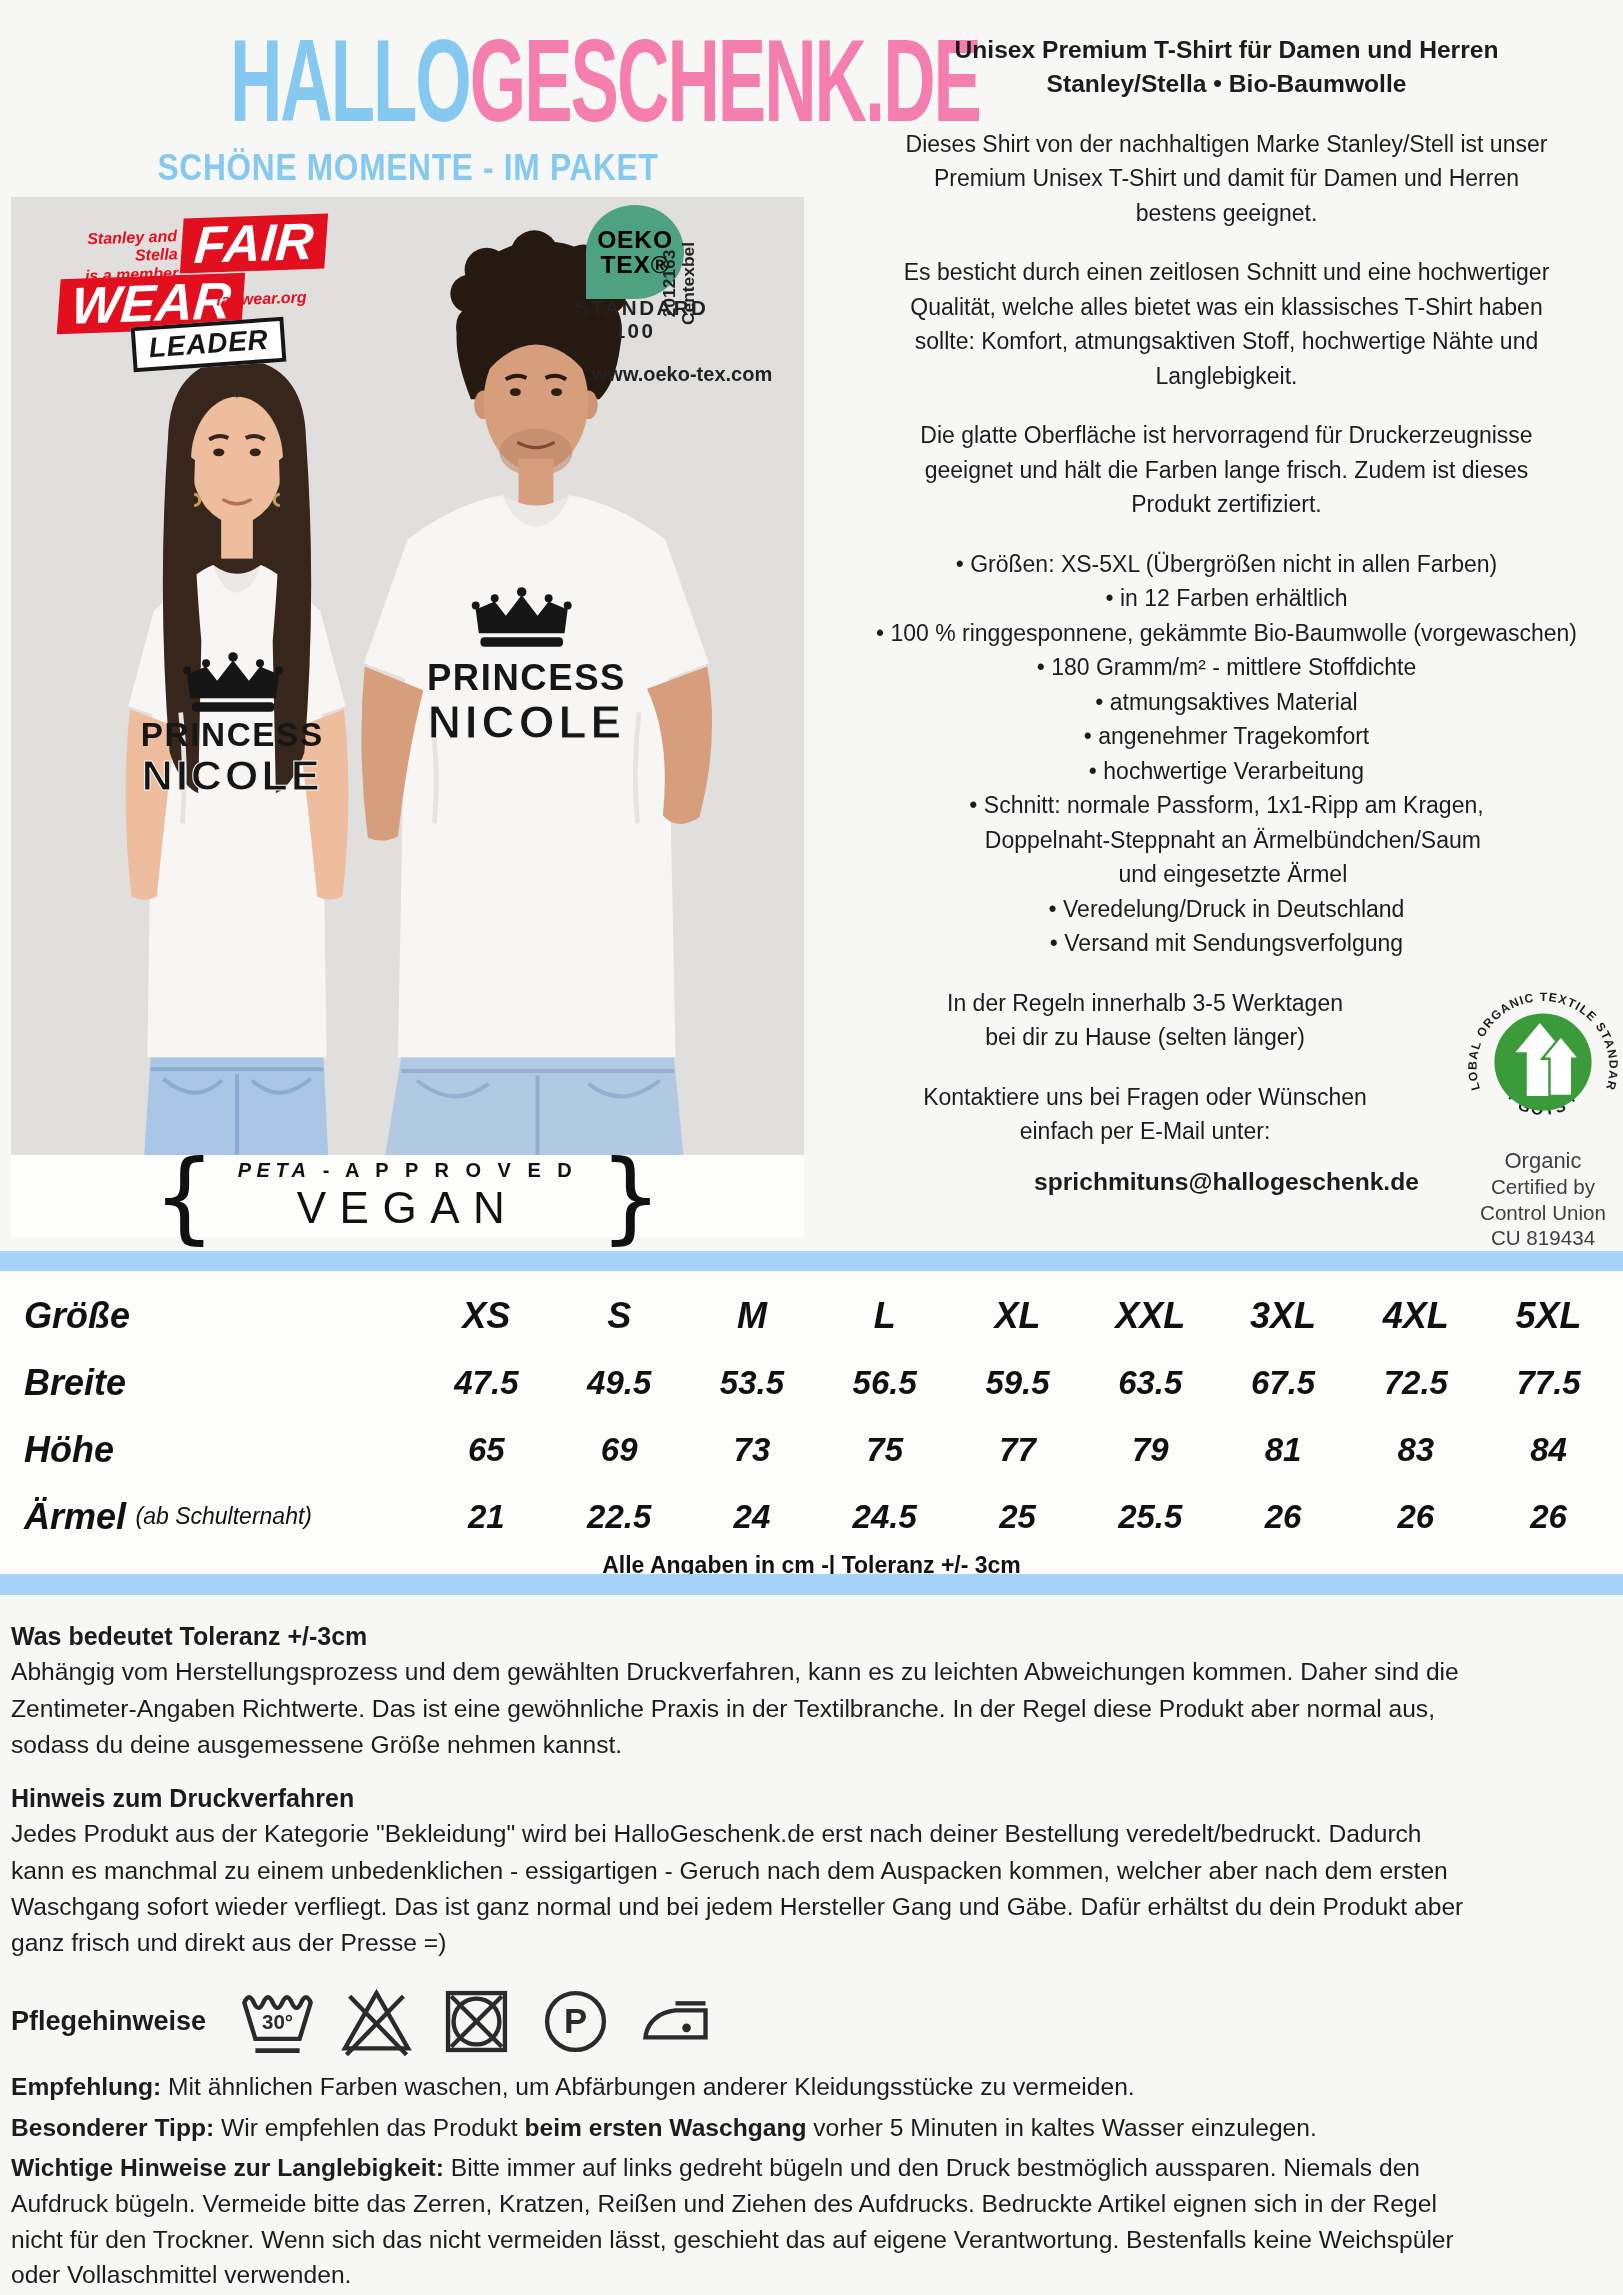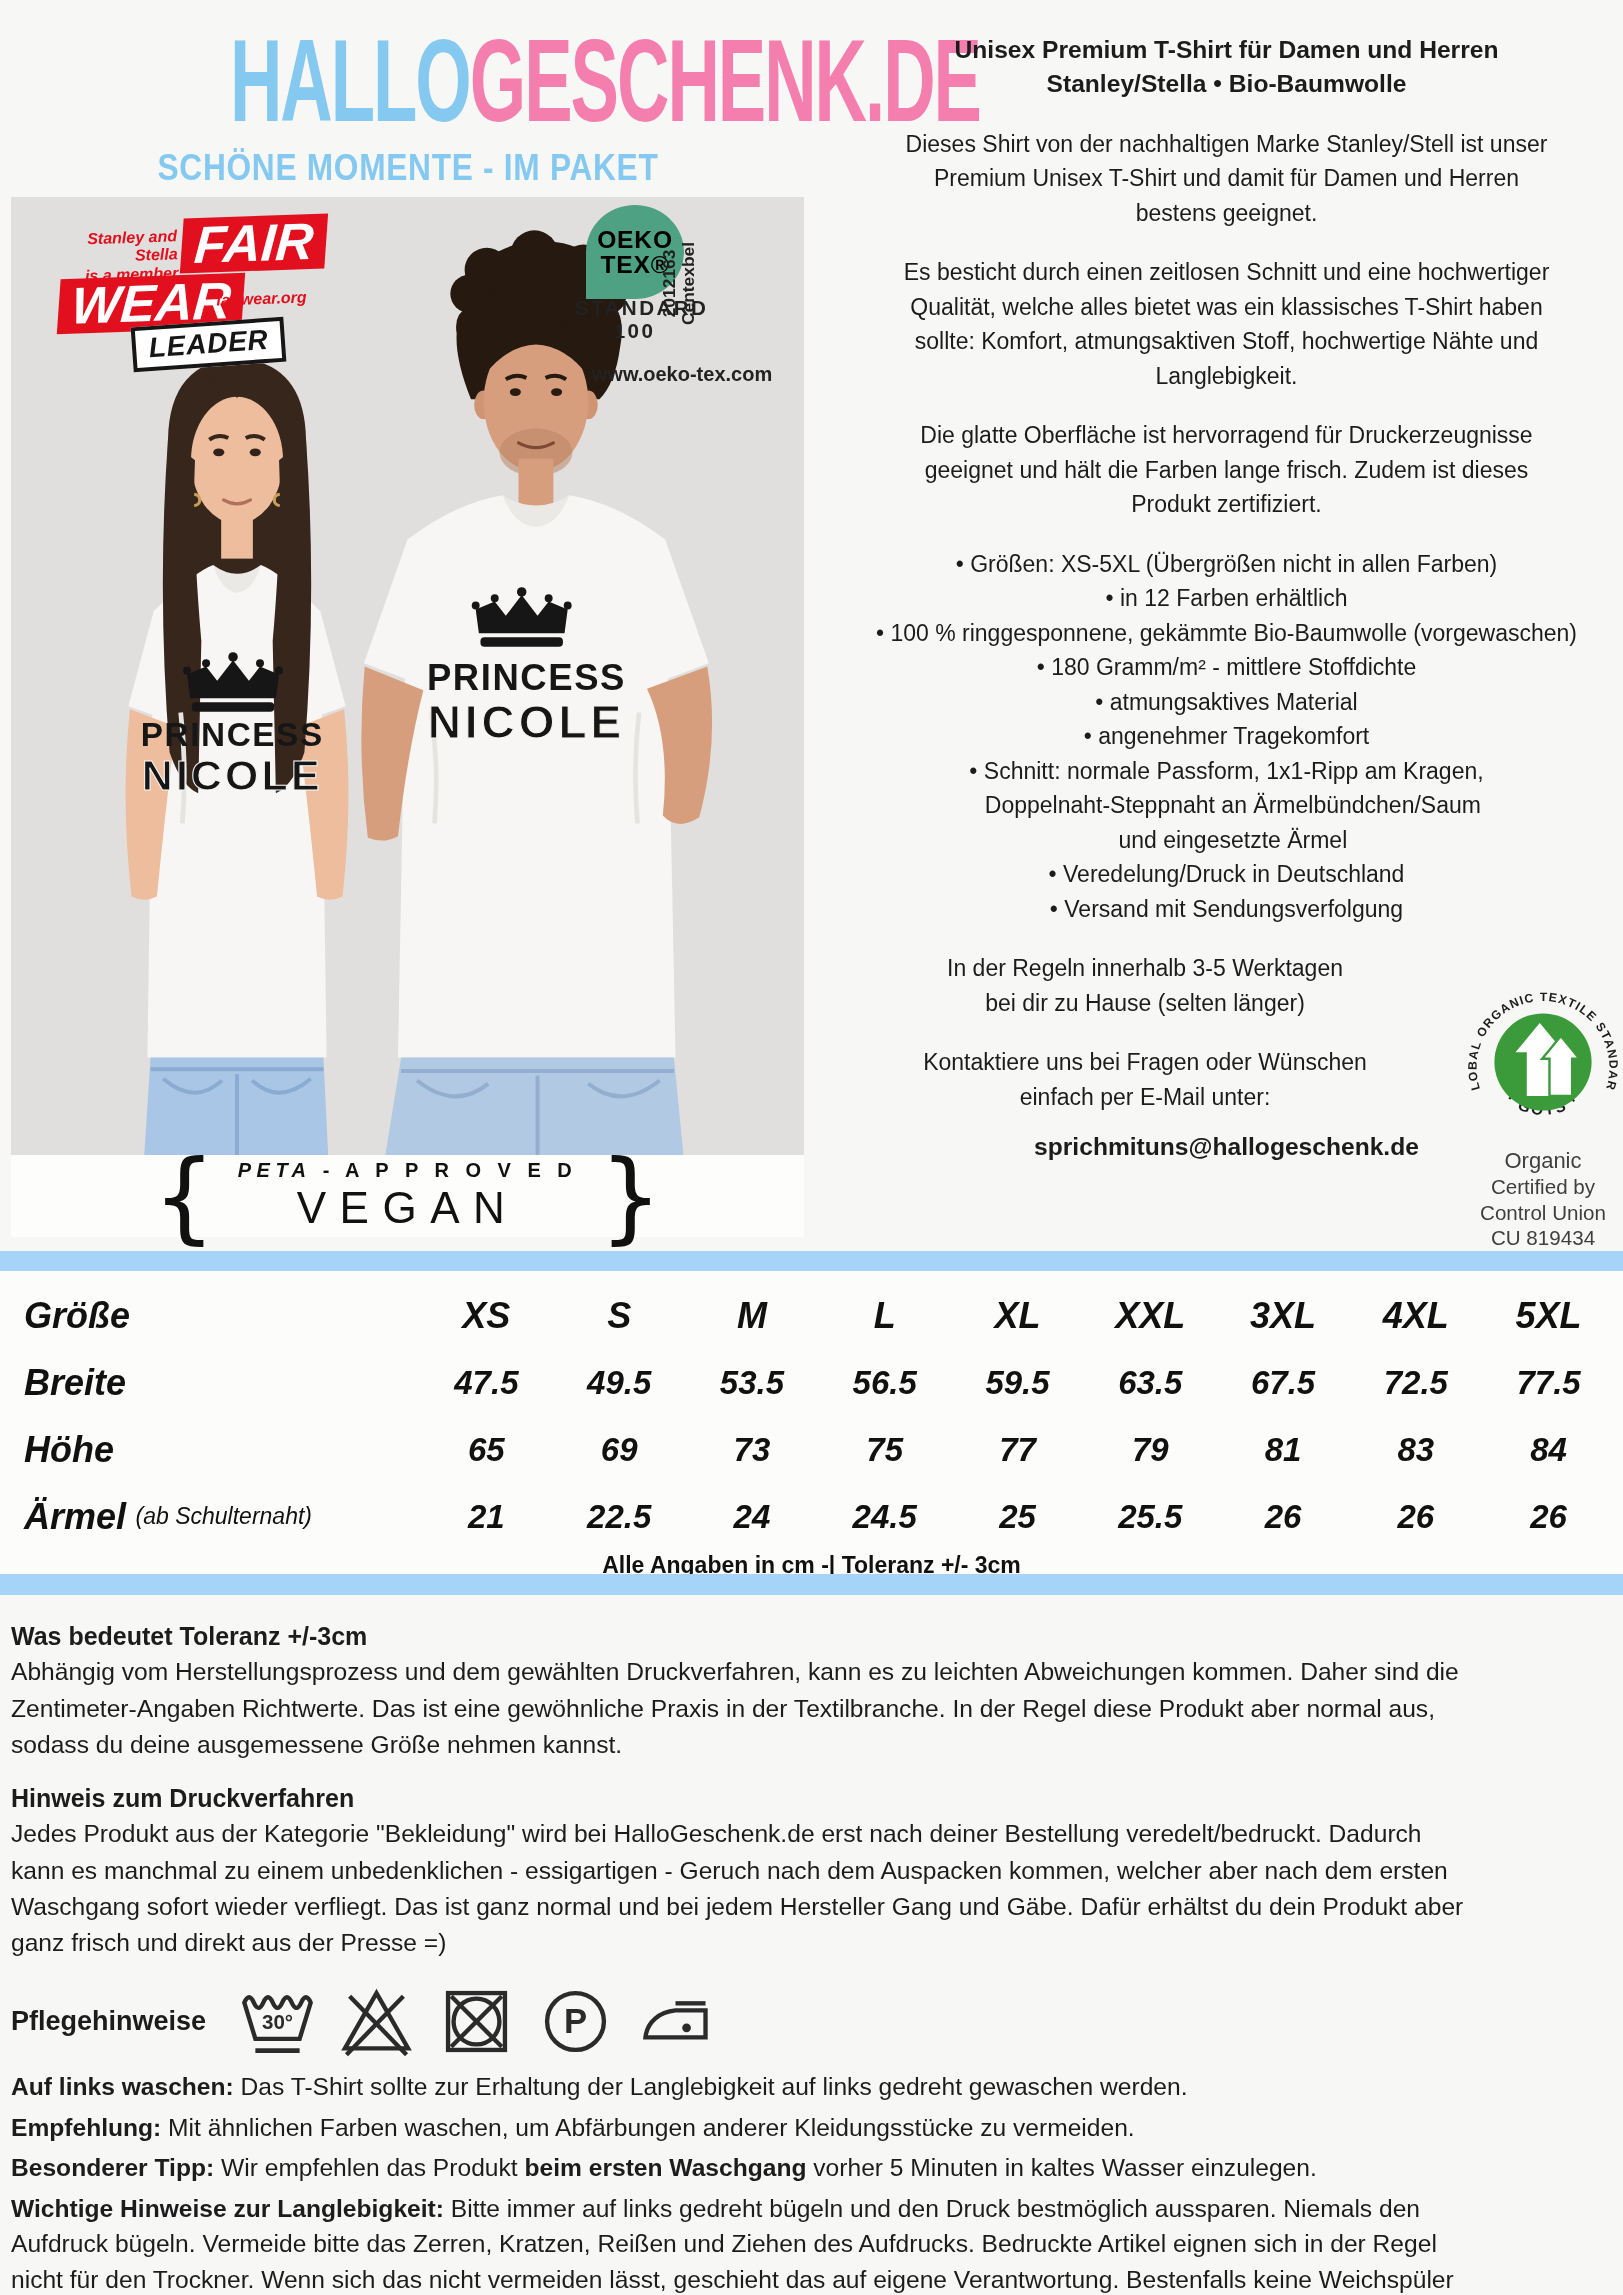--- a/index.html
+++ b/index.html
@@ -243,20 +243,21 @@
     <div class="r-para">Die glatte Oberfläche ist hervorragend für Druckerzeugnisse
 geeignet und hält die Farben lange frisch. Zudem ist dieses
 Produkt zertifiziert.</div>
     <div class="bullets">
       <div class="bullet">Größen: XS-5XL (Übergrößen nicht in allen Farben)</div>
       <div class="bullet">in 12 Farben erhältlich</div>
       <div class="bullet">100 % ringgesponnene, gekämmte Bio-Baumwolle (vorgewaschen)</div>
       <div class="bullet">180 Gramm/m² - mittlere Stoffdichte</div>
       <div class="bullet">atmungsaktives Material</div>
       <div class="bullet">angenehmer Tragekomfort</div>
+      <div class="bullet">hochwertige Verarbeitung</div>
       <div class="bullet">Schnitt: normale Passform, 1x1-Ripp am Kragen,</div>
       <div class="bullet no-dot">Doppelnaht-Steppnaht an Ärmelbündchen/Saum</div>
       <div class="bullet no-dot">und eingesetzte Ärmel</div>
       <div class="bullet">Veredelung/Druck in Deutschland</div>
       <div class="bullet">Versand mit Sendungsverfolgung</div>
     </div>
     <div class="r-delivery">In der Regeln innerhalb 3-5 Werktagen
 bei dir zu Hause (selten länger)</div>
     <div class="r-contact">Kontaktiere uns bei Fragen oder Wünschen
 einfach per E-Mail unter:</div>
@@ -378,21 +379,20 @@
       </svg>
 
       <svg class="care-icon" viewBox="0 0 100 100">
         <path d="M12,70 C14,50 30,38 50,36 L88,36 L88,70 Z" fill="none" stroke="#2b2b2b" stroke-width="5.5"></path>
         <line x1="50" y1="27" x2="88" y2="27" stroke="#2b2b2b" stroke-width="5.5"></line>
         <circle cx="64" cy="58" r="5.5" fill="#2b2b2b"></circle>
       </svg>
     </div>
 
     <div class="notes">
-      <div class="note"><b>Auf links waschen:</b><span> Das T-Shirt sollte zur Erhaltung der Langlebigkeit auf links gedreht gewaschen werden.</span></div>
       <div class="note"><b>Empfehlung:</b><span> Mit ähnlichen Farben waschen, um Abfärbungen anderer Kleidungsstücke zu vermeiden.</span></div>
       <div class="note"><b>Besonderer Tipp:</b><span> Wir empfehlen das Produkt </span><b>beim ersten Waschgang</b><span> vorher 5 Minuten in kaltes Wasser einzulegen.</span></div>
       <div class="note"><b>Wichtige Hinweise zur Langlebigkeit:</b><span> Bitte immer auf links gedreht bügeln und den Druck bestmöglich aussparen. Niemals den
 Aufdruck bügeln. Vermeide bitte das Zerren, Kratzen, Reißen und Ziehen des Aufdrucks. Bedruckte Artikel eignen sich in der Regel
 nicht für den Trockner. Wenn sich das nicht vermeiden lässt, geschieht das auf eigene Verantwortung. Bestenfalls keine Weichspüler
 oder Vollaschmittel verwenden.</span></div>
     </div>
   </div>
 
 </div>

